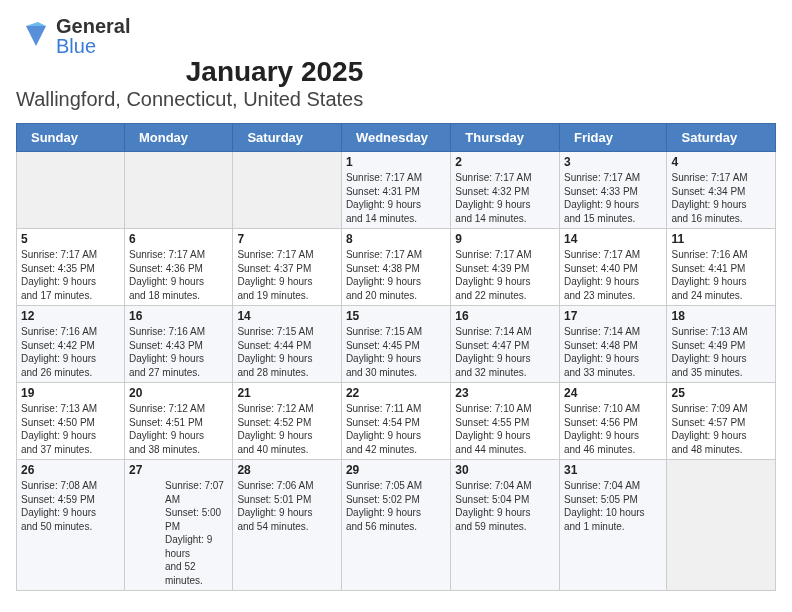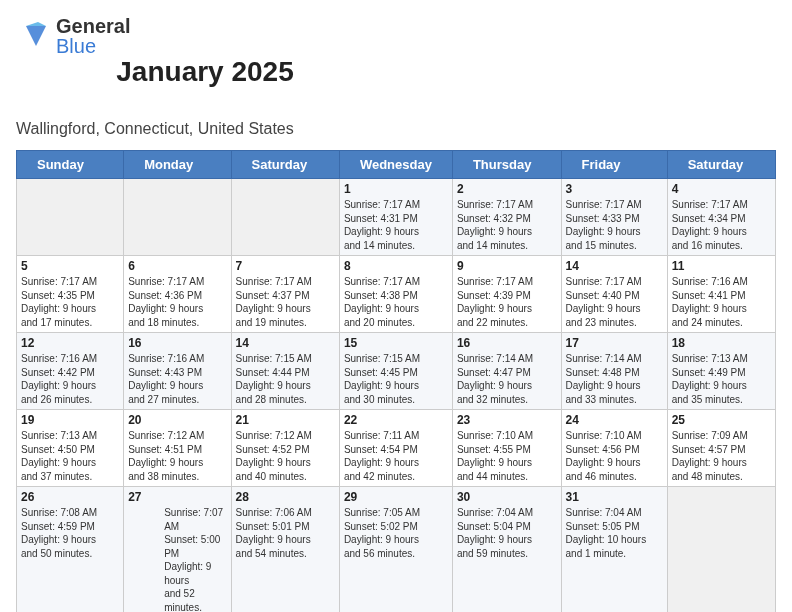--- a/index.html
+++ b/index.html
@@ -19,36 +19,35 @@
     }
     .title-block {
       text-align: right;
     }
     .title-block h1 {
       font-size: 28px;
       font-weight: bold;
       color: #222;
     }
     .title-block h2 {
-      font-size: 16px;
+      font-size: 20px;
       font-weight: normal;
       color: #444;
-      margin-top: 32px;
     }
     .calendar {
       width: 100%;
       border-collapse: collapse;
       border: 1px solid #bbb;
     }
     .calendar thead th {
       background-color: #4a7fc1;
       color: #fff;
       font-size: 13px;
       font-weight: bold;
-      padding: 6px 20px;
+      padding: 6px 14px;
       text-align: left;
       border: 1px solid #3a6aaa;
     }
     .calendar tbody td {
       width: 110px;
       vertical-align: top;
       border: 1px solid #ccc;
       padding: 3px 4px;
       font-size: 10.5px;
       color: #222;

